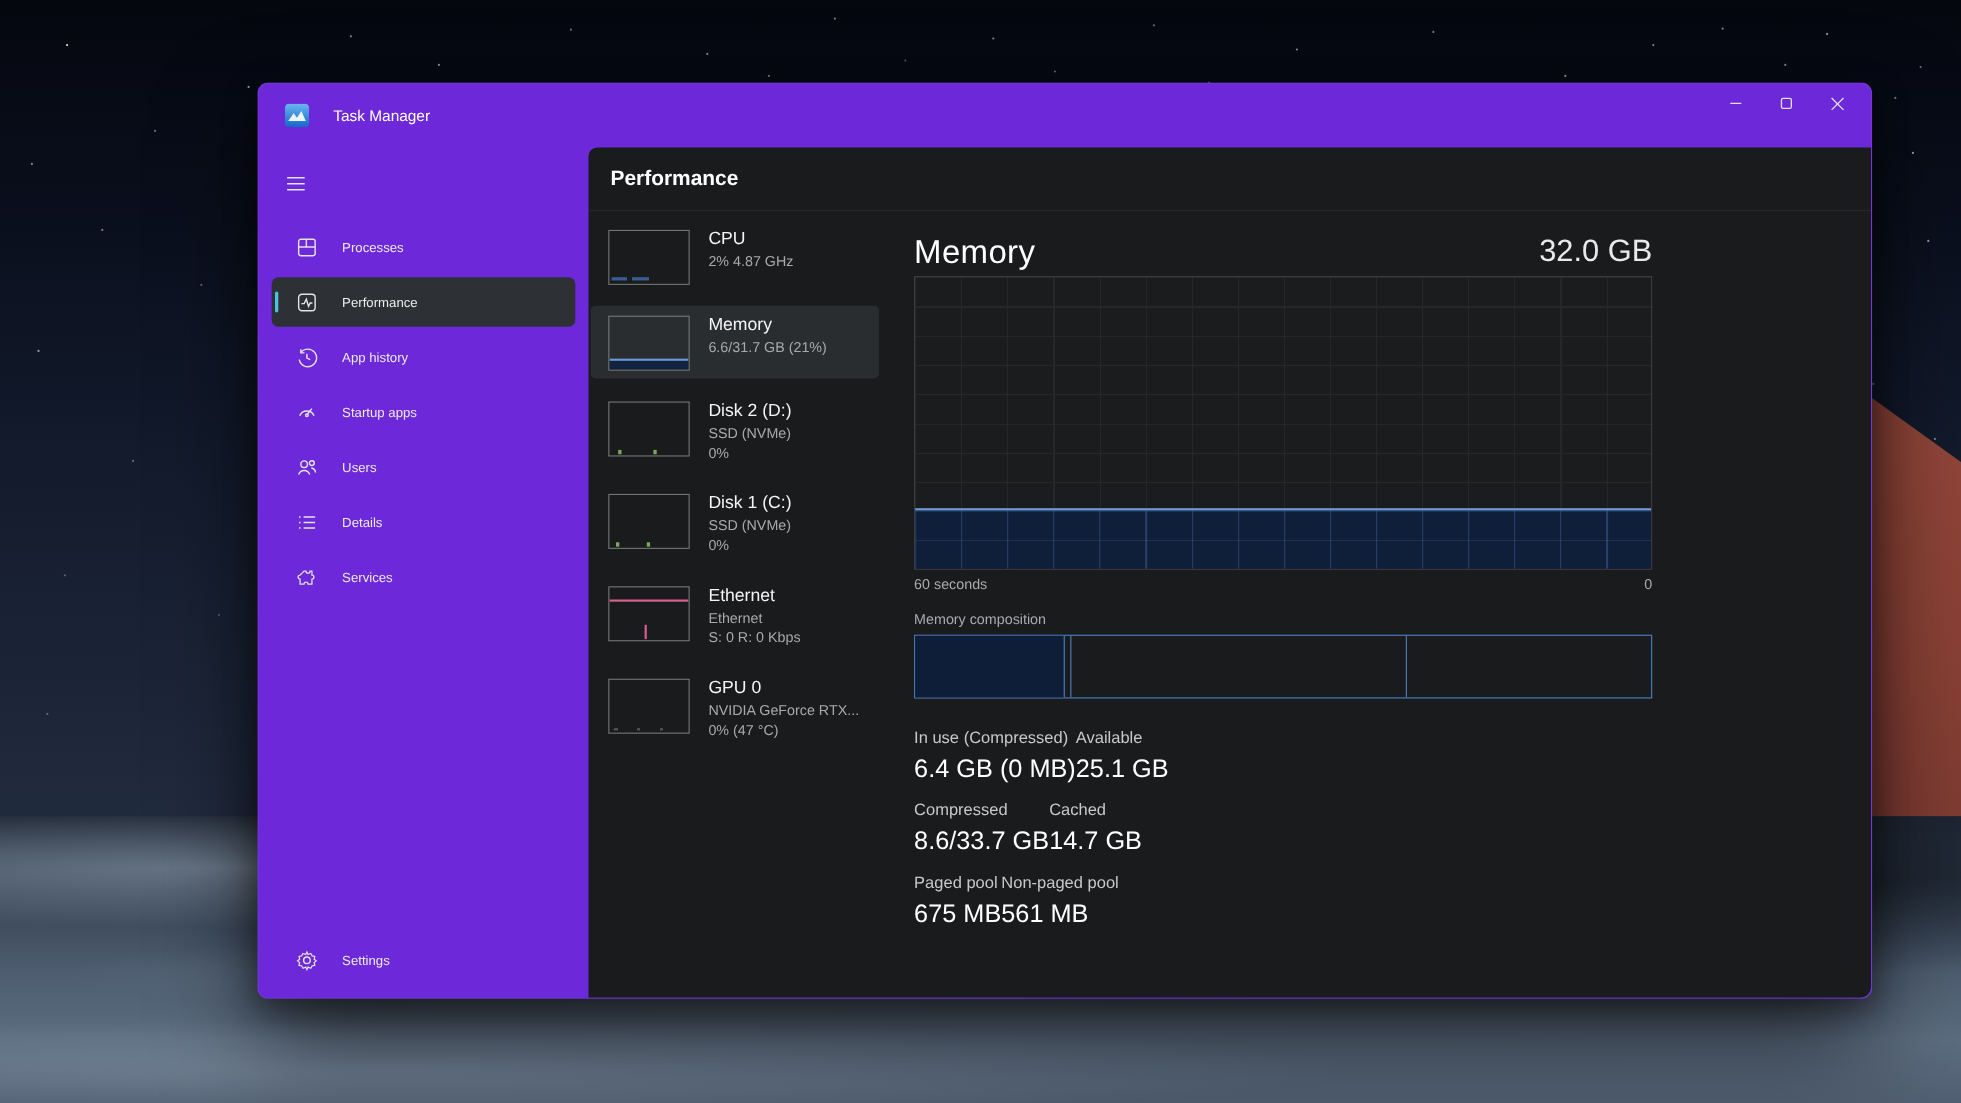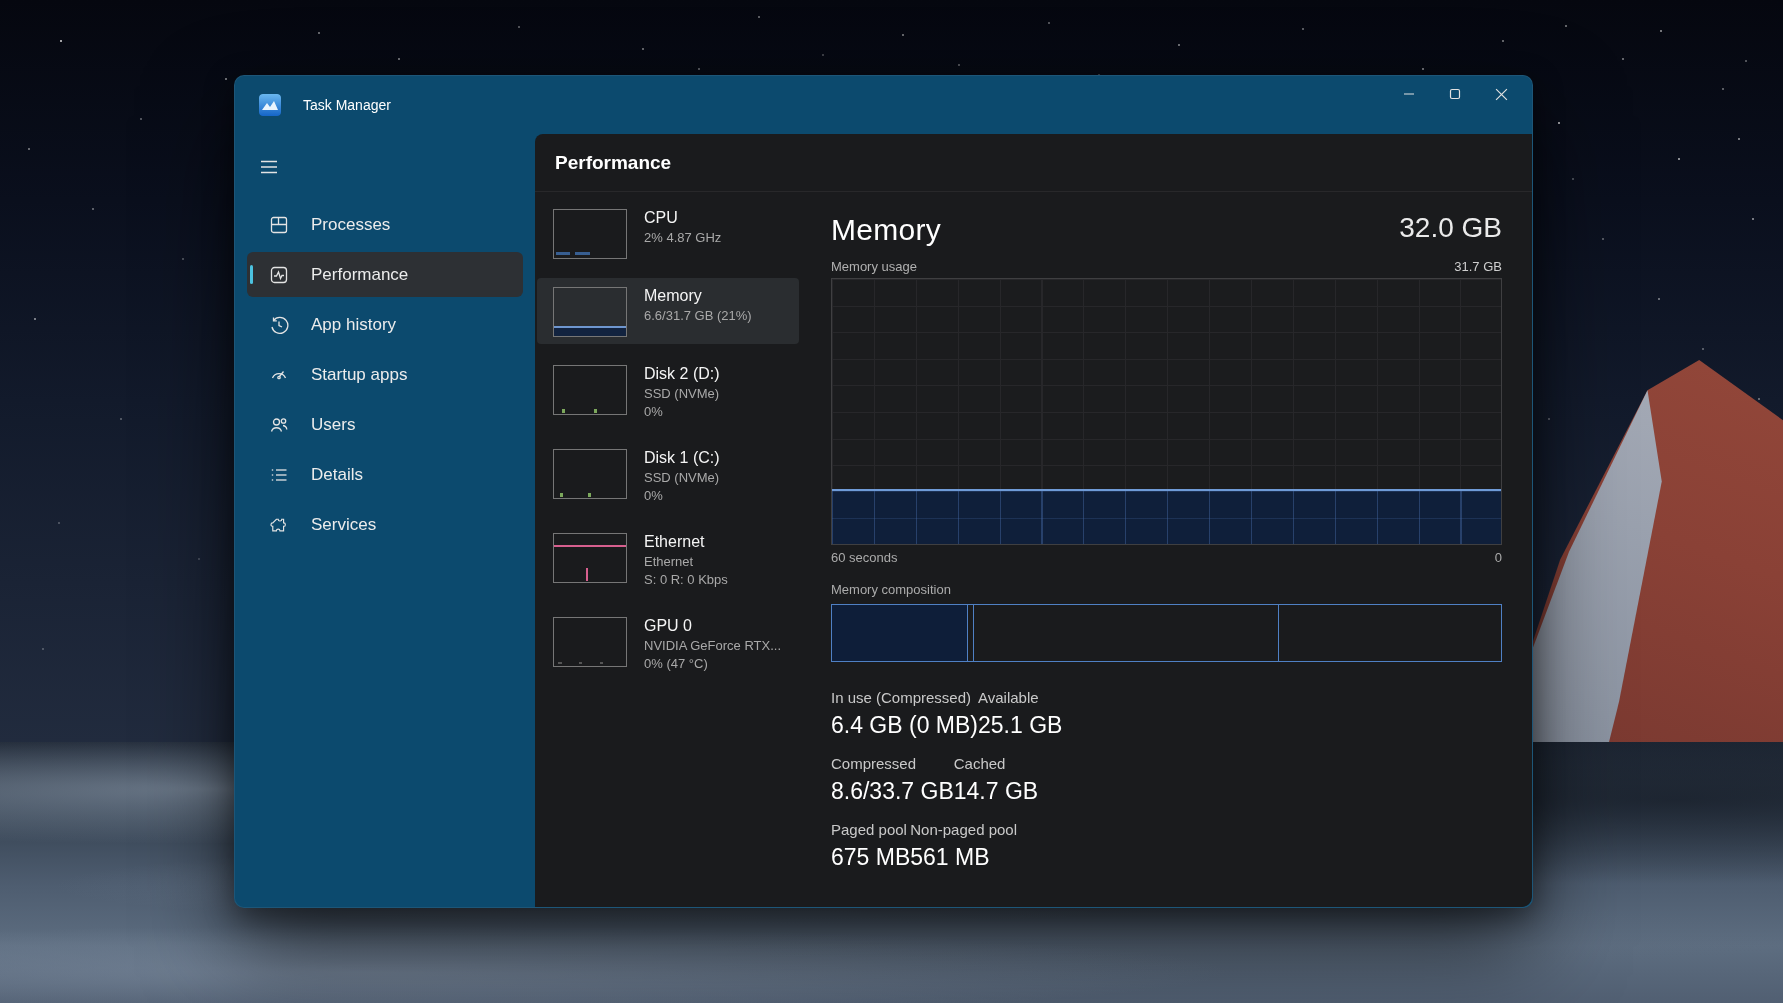--- a/index.html
+++ b/index.html
@@ -46,39 +46,39 @@
       background:linear-gradient(180deg,#1f2836 0%,#394656 30%,#4e5d70 55%,#5d6d80 78%,#515f72 100%); }
   .dune-streaks { position:absolute; left:0; right:0; top:74%; bottom:0;
       background:
         radial-gradient(60% 30% at 12% 18%, rgba(152,167,184,.55), transparent 70%),
         radial-gradient(50% 22% at 38% 55%, rgba(130,146,165,.4), transparent 70%),
         radial-gradient(70% 25% at 20% 88%, rgba(142,157,177,.45), transparent 70%),
         radial-gradient(45% 20% at 70% 75%, rgba(90,104,122,.55), transparent 70%),
         radial-gradient(60% 45% at 94% 22%, rgba(18,24,34,.65), transparent 72%); }
 
   
-  .window { position:absolute; left:234px; top:75px; width:1299px; height:833px;
-            background:#0c4a6e; border-radius:10px; border:1px solid rgba(255,255,255,.07);
+  .window { position:absolute; left:234px; top:75px; width:1468px; height:833px;
+            background:#6d28d9; border-radius:10px; border:1px solid rgba(255,255,255,.07);
             box-shadow:0 40px 90px rgba(0,0,0,.6), 0 8px 30px rgba(0,0,0,.45); overflow:hidden; }
 
   .titlebar { position:absolute; left:0; top:0; right:0; height:58px; display:flex; align-items:center; }
   .app-icon { width:22px; height:22px; margin-left:24px; border-radius:4px; overflow:hidden; flex:none; }
   .titlebar .title { margin-left:22px; font-size:14px; color:#ffffff; }
   .win-controls { position:absolute; right:8px; top:0; display:flex; }
   .win-btn { width:46px; height:36px; display:flex; align-items:center; justify-content:center;
              background:transparent; border:none; cursor:pointer; }
   .win-btn svg { stroke:#e2e2e2; }
 
   
   .sidebar { position:absolute; left:0; top:58px; bottom:0; width:300px; }
   .hamburger { position:absolute; left:14px; top:16px; width:40px; height:34px; border:none; border-radius:4px;
                background:transparent; display:flex; align-items:center; justify-content:center; cursor:pointer; }
   .nav { position:absolute; left:12px; right:12px; top:68px; display:flex; flex-direction:column; gap:5px; }
   .nav-item { position:relative; height:45px; display:flex; align-items:center; gap:22px;
-              padding-left:22px; border-radius:6px; color:#ececec; font-size:17px; cursor:pointer; }
+              padding-left:22px; border-radius:6px; color:#ececec; font-size:12px; cursor:pointer; }
   .nav-item .nicon { width:20px; height:20px; flex:none; display:flex; align-items:center; justify-content:center; }
   .nav-item.selected { background:#2d3034; }
   .nav-item.selected .accent { position:absolute; left:3px; top:13px; width:3px; height:19px;
                                border-radius:2px; background:#4cc2e0; }
   .settings-item { position:absolute; left:12px; right:12px; bottom:12px; }
   .nav-item svg { stroke:#e4e4e4; }
 
   
   .panel { position:absolute; left:300px; top:58px; right:0; bottom:0;
            background:#1a1b1d; border-radius:8px 0 10px 0; }
@@ -267,20 +267,29 @@
         </div>
         <div class="nav-item">
           <span class="nicon">
             <svg width="20" height="20" viewBox="0 0 20 20" fill="none" stroke-width="1.3">
                 <path d="M7 3.5 h2 a2 2 0 1 0 4 0 h2 v4 a2 2 0 1 1 0 4 v5 h-4 a2 2 0 1 0 -4 0 h-4 v-5 a2 2 0 1 1 0 -4 z" transform="scale(0.9) translate(1.2,1.2)"></path>
               </svg>
           </span>
           <span>Services</span>
         </div>
       </nav>
+      <div class="nav-item settings-item">
+        <span class="nicon">
+          <svg width="20" height="20" viewBox="0 0 20 20" fill="none" stroke-width="1.3">
+              <circle cx="10" cy="10" r="3"></circle>
+              <path d="M10 2.5 L11 4.8 L13.5 3.8 L14.8 6 L17.2 6.5 L16.6 9 L18.5 10.5 L16.6 12 L17.2 14.5 L14.8 15 L13.5 17.2 L11 16.2 L10 18.5 L9 16.2 L6.5 17.2 L5.2 15 L2.8 14.5 L3.4 12 L1.5 10.5 L3.4 9 L2.8 6.5 L5.2 6 L6.5 3.8 L9 4.8 Z" stroke-width="1.1"></path>
+            </svg>
+        </span>
+        <span>Settings</span>
+      </div>
     </aside>
 
     <section class="panel">
       <header class="panel-header">
         <h1>Performance</h1>
       </header>
 
       <div class="perf-list">
         <div class="perf-item">
           <div class="thumb">
@@ -342,24 +351,20 @@
             <div class="psub">NVIDIA GeForce RTX...</div>
             <div class="psub">0%  (47 °C)</div>
           </div>
         </div>
       </div>
 
       <div class="memory-main">
         <div class="title-row">
           <h2>Memory</h2>
           <span class="total-mem">32.0 GB</span>
-        </div>
-        <div class="scale-row">
-          <span>Memory usage</span>
-          <span class="max">31.7 GB</span>
         </div>
         <div class="graph">
           <div class="graph-fill" style="height: 20.8%;"></div>
         </div>
         <div class="time-row">
           <span>60 seconds</span>
           <span>0</span>
         </div>
         <div class="comp-label">Memory composition</div>
         <div class="comp-bar">

